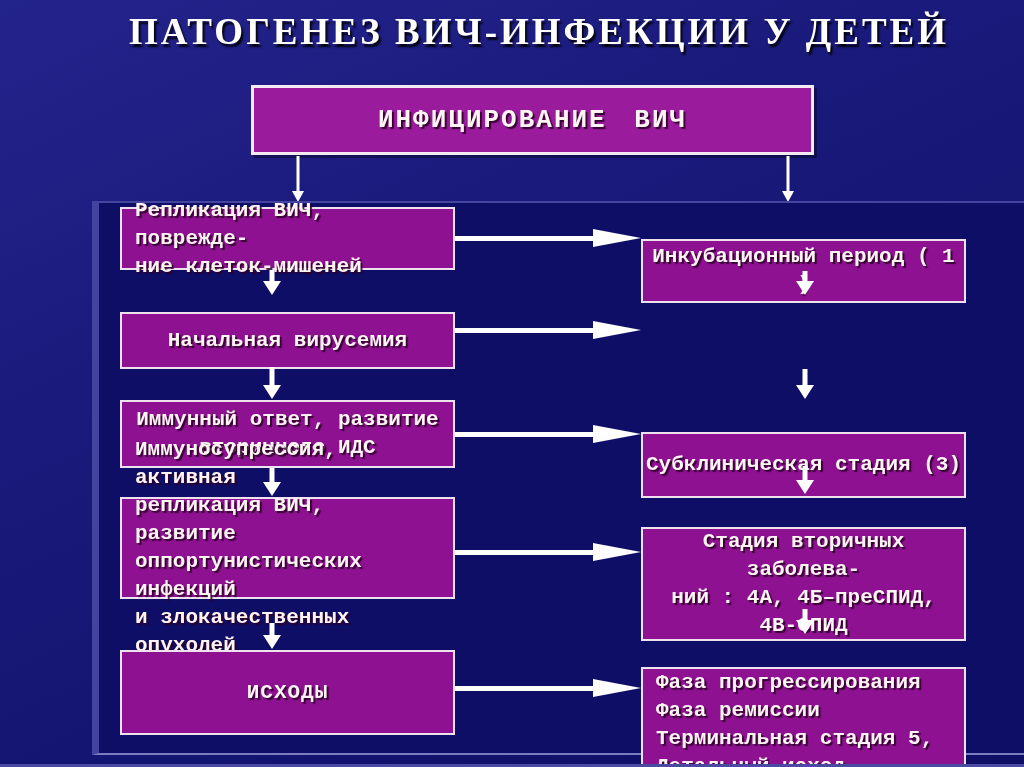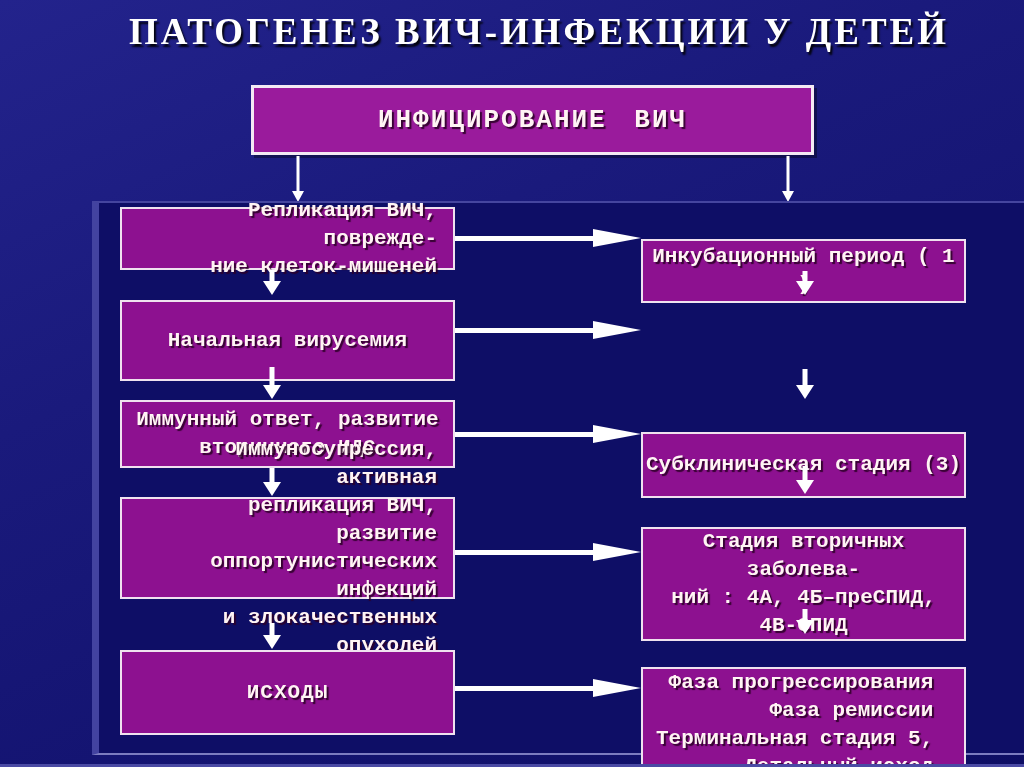--- a/index.html
+++ b/index.html
@@ -42,21 +42,21 @@
   .node-text { white-space:pre-line; }
   .root-node {
     left:251px; top:85px; width:563px; height:70px;
     background:#9a1b9c;
     border:3px solid #f4eaf4;
     font-size:26px; letter-spacing:2px; word-spacing:10px;
     box-shadow: 3px 3px 0 rgba(0,0,0,0.35);
   }
   .col-left  { left:120px; width:335px; }
   .col-right { left:641px; width:325px;margin-top:32px; }
-  .align-left { justify-content:flex-start; text-align:right; padding-left:13px; padding-right:16px; }
+  .align-left { justify-content:flex-start; text-align:left; padding-left:13px; padding-right:16px; }
   .caps { letter-spacing:1px; }
 
   
   .harrow { position:absolute; left:455px; width:186px; height:18px; }
   .harrow .h-stem { position:absolute; left:0; right:44px; top:7px; height:5px; background:#ffffff; }
   .harrow .h-head { position:absolute; right:0; top:0; width:0; height:0;
                     border-left:48px solid #ffffff;
                     border-top:9px solid transparent; border-bottom:9px solid transparent; }
 
   
@@ -97,21 +97,21 @@
     <div class="v-stem"></div>
     <div class="v-head"></div>
   </div>
 
   <div class="panel"></div>
 
   <div class="node col-left align-left" style="top:207px;height:63px;">
     <div class="node-text">Репликация ВИЧ, поврежде-
 ние клеток-мишеней</div>
   </div>
-  <div class="node col-left" style="top:300px;height:81px;text-align:right;">
+  <div class="node col-left" style="top:312px;height:57px;text-align:right;">
     <div class="node-text">Начальная вирусемия</div>
   </div>
   <div class="node col-left" style="top:400px;height:68px;">
     <div class="node-text">Иммунный ответ, развитие
 вторичного ИДС</div>
   </div>
   <div class="node col-left align-left" style="top:497px;height:102px;">
     <div class="node-text">Иммуносупрессия, активная
 репликация ВИЧ, развитие
 оппортунистических инфекций

